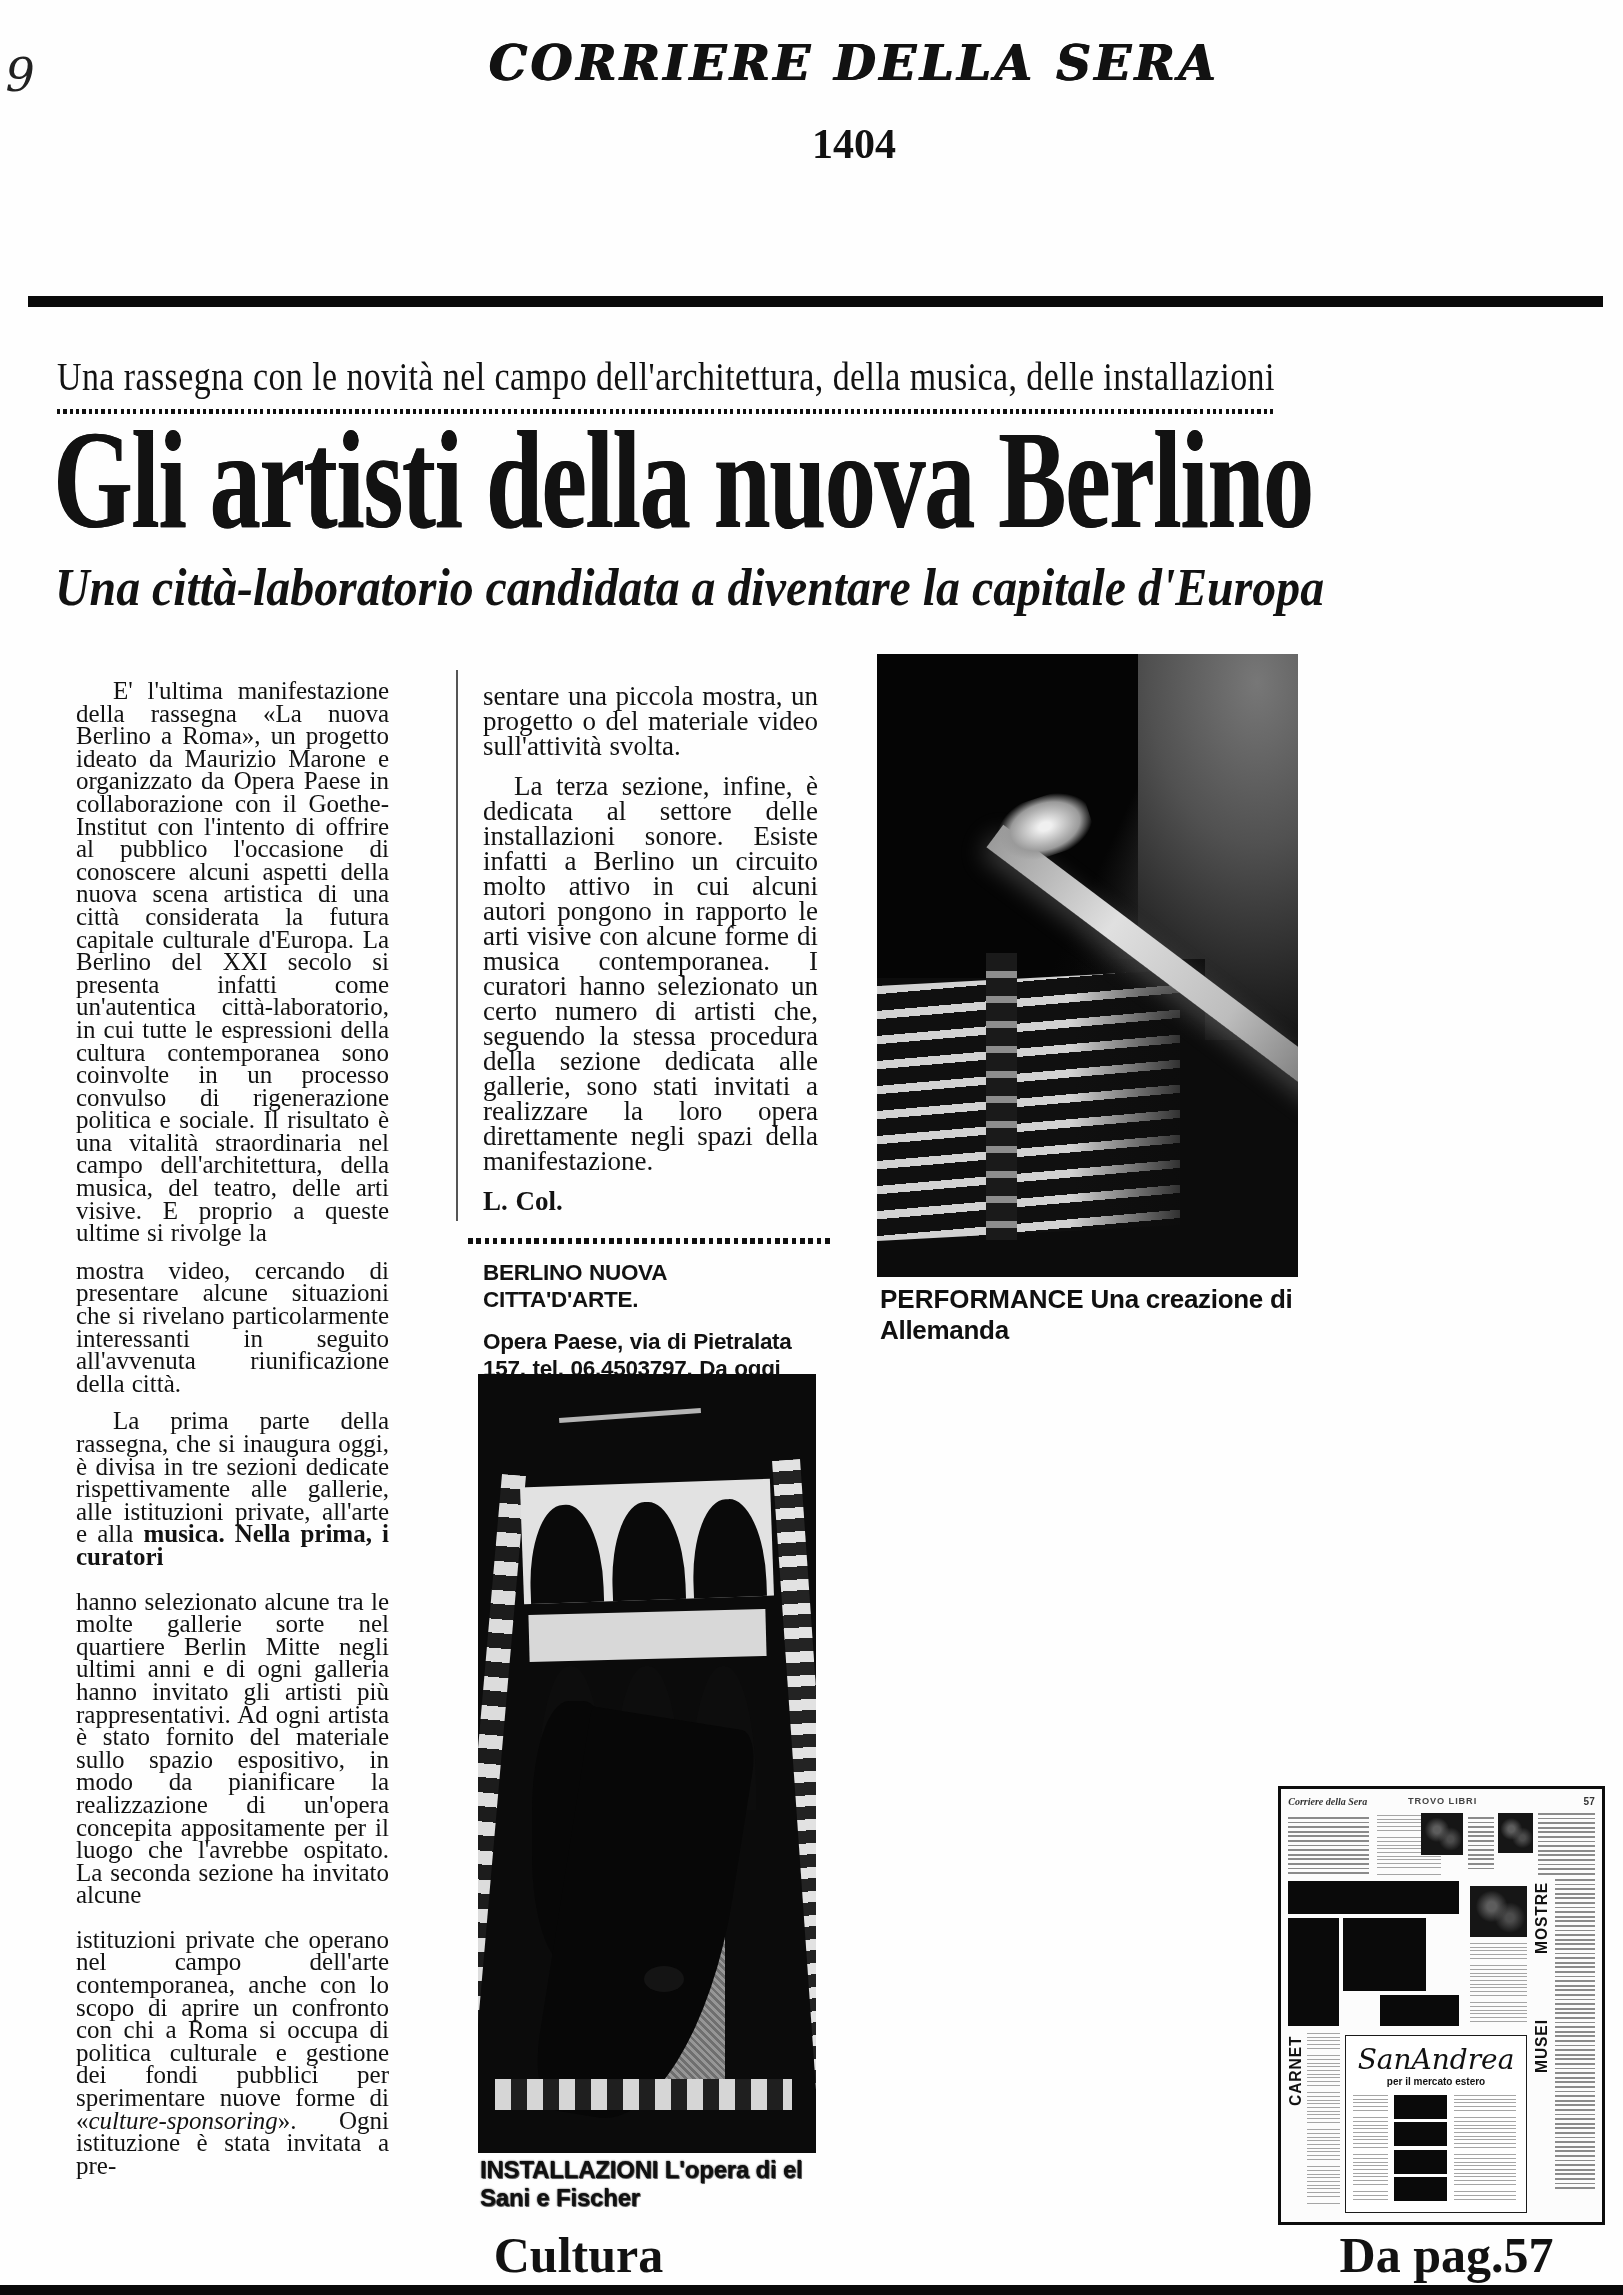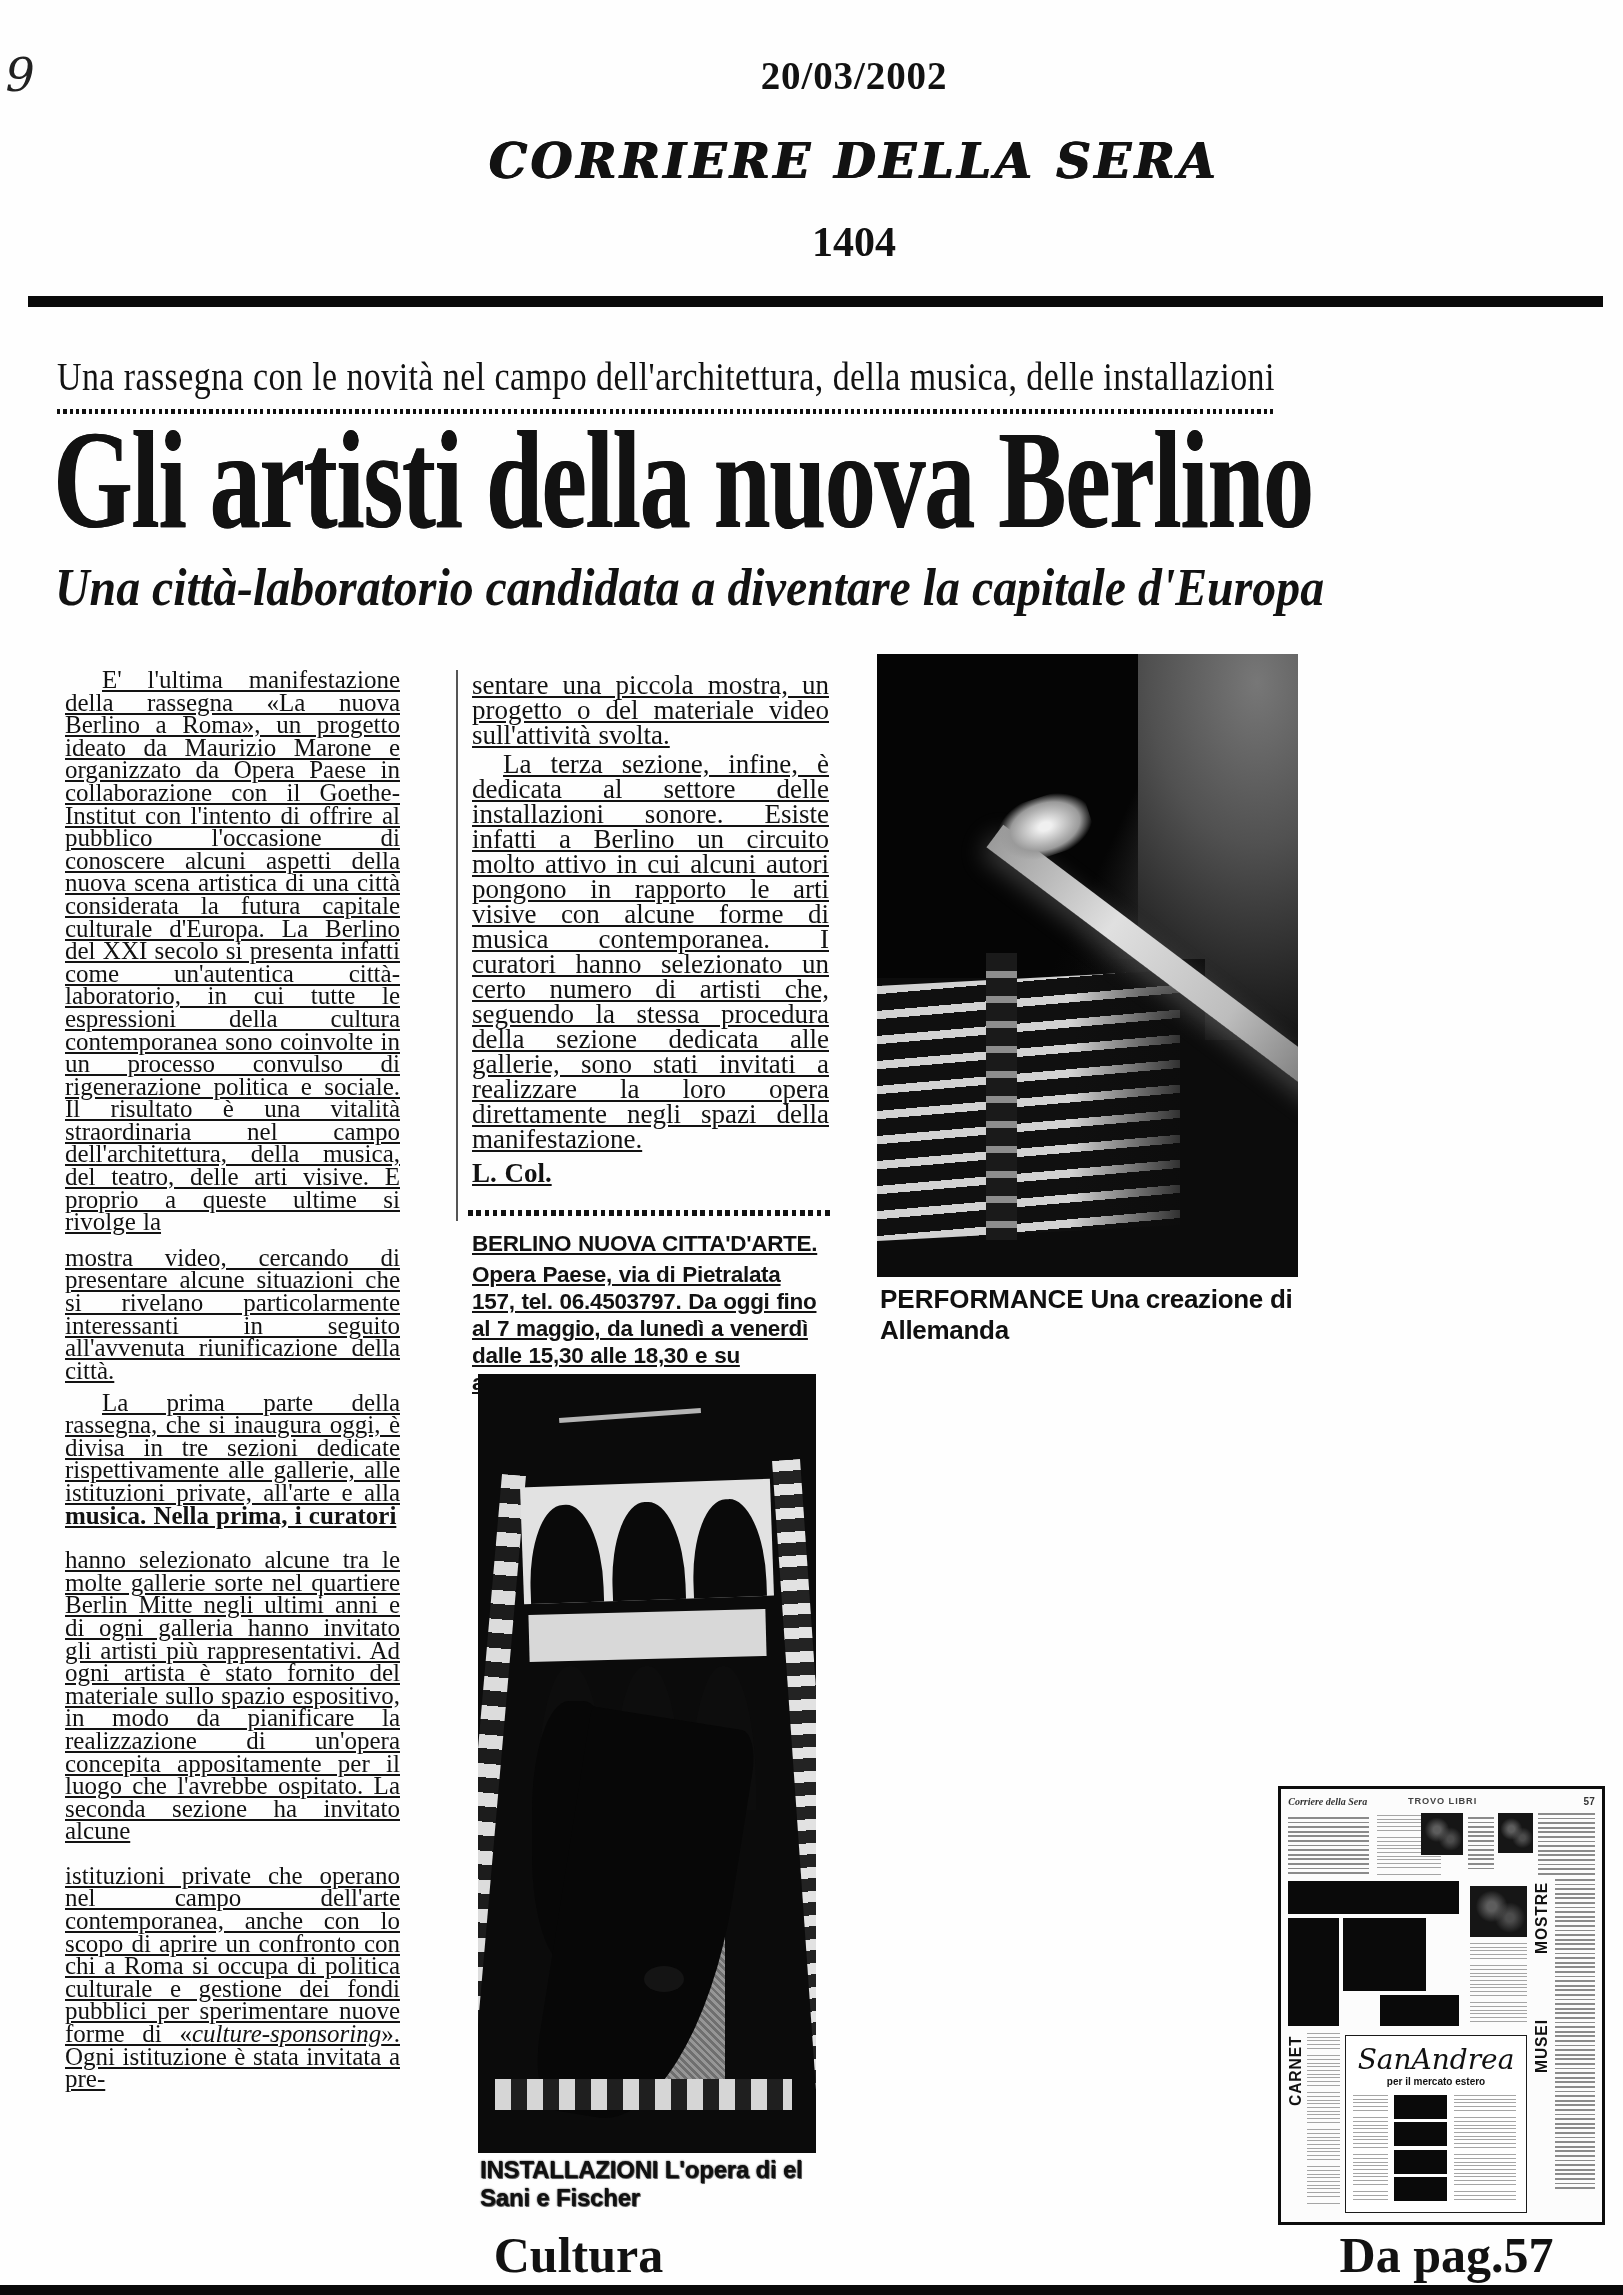--- a/index.html
+++ b/index.html
@@ -24,22 +24,22 @@
   .kicker-text { white-space:nowrap; font-size:39px; letter-spacing:0.5px; }
   .kicker-underline { height:4.6px; margin-top:10px;
     background:repeating-linear-gradient(90deg,#111 0 3.7px,transparent 3.7px 7.3px); }
   .headline-wrap { left:53px; top:406px; transform:scale(0.73,1); transform-origin:left top; }
   .headline-text { white-space:nowrap; font-size:140px; line-height:1.05; font-weight:700; letter-spacing:-1.8px;
     text-shadow:0.6px 0 currentColor; }
   .subhead-wrap { left:55px; top:558px; transform:scale(0.92,1); transform-origin:left top; }
   .subhead-text { white-space:nowrap; font-size:52px; font-style:italic; font-weight:700; letter-spacing:0; }
 
   
-  .bodycol p { margin:4px; text-align:justify; font-size:25px; line-height:22.6px;
-    word-spacing:0.9px; hyphens:auto;text-decoration:underline; }
+  .bodycol p { margin:15px; text-align:justify; font-size:25px; line-height:22.6px;
+    word-spacing:0.9px; hyphens:auto; }
   .col1 { left:61px; top:665px; width:343px; }
   .col1 .p-first { text-indent:37px; }
   .col1 .gap-s { margin-top:13px; }
   .col1 .gap-m { margin-top:9.2px; }
   .col1 .gap-l { margin-top:22px; }
   .col2 { left:468px; top:669px; width:365px; }
   .col2 p { font-size:27px; line-height:25px; }
   .col2 .indent { text-indent:31px; }
   .byline { text-align:center; font-weight:700; padding-right:40px; margin-top:9.2px !important; }
   .col-divider { left:456px; top:670px; width:1.8px; height:551px; background:#555; }
@@ -124,21 +124,20 @@
   .bottom-bar { left:0px; top:2285px; width:1624px; height:11px; background:#0a0a0a; }
 </style>
 </head>
 <body>
 
 <div class="canvas">
 
   <div class="abs page-num">9</div>
 
   <div class="abs hdr">
-    <div class="hdr-date">20/03/2002</div>
     <div class="masthead">CORRIERE DELLA SERA</div>
     <div class="hdr-code">1404</div>
   </div>
   <div class="abs thick-rule"></div>
 
   <div class="abs kicker-wrap">
     <div class="kicker-text">Una rassegna con le novità nel campo dell'architettura, della musica, delle installazioni</div>
     <div class="kicker-underline"></div>
   </div>
 

